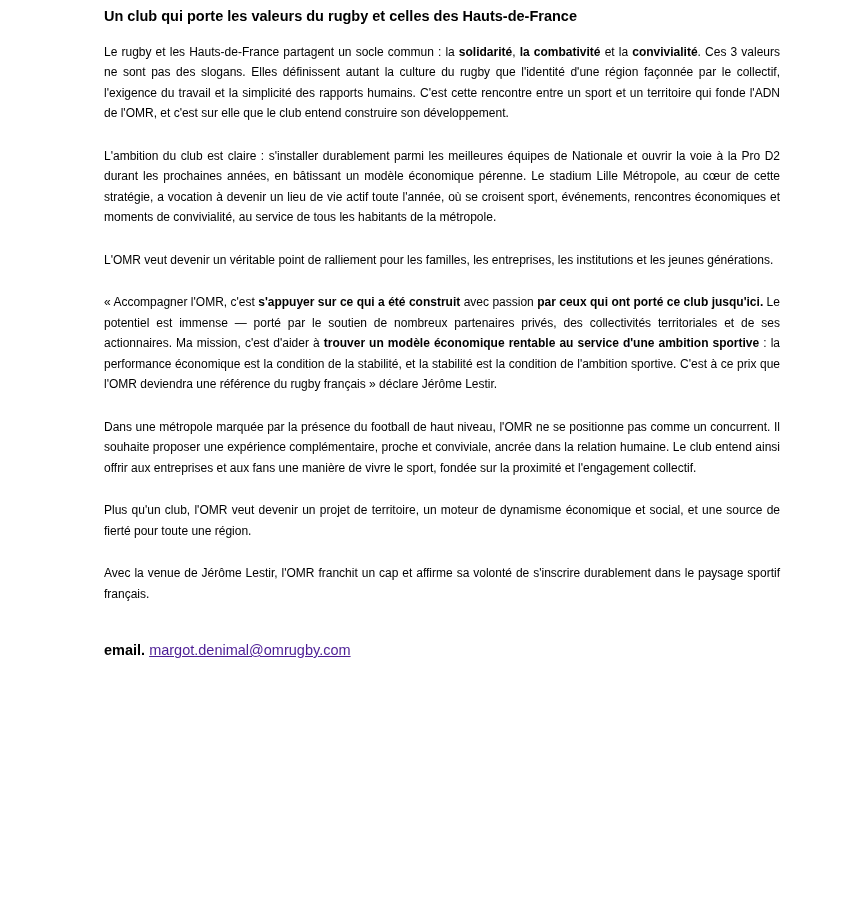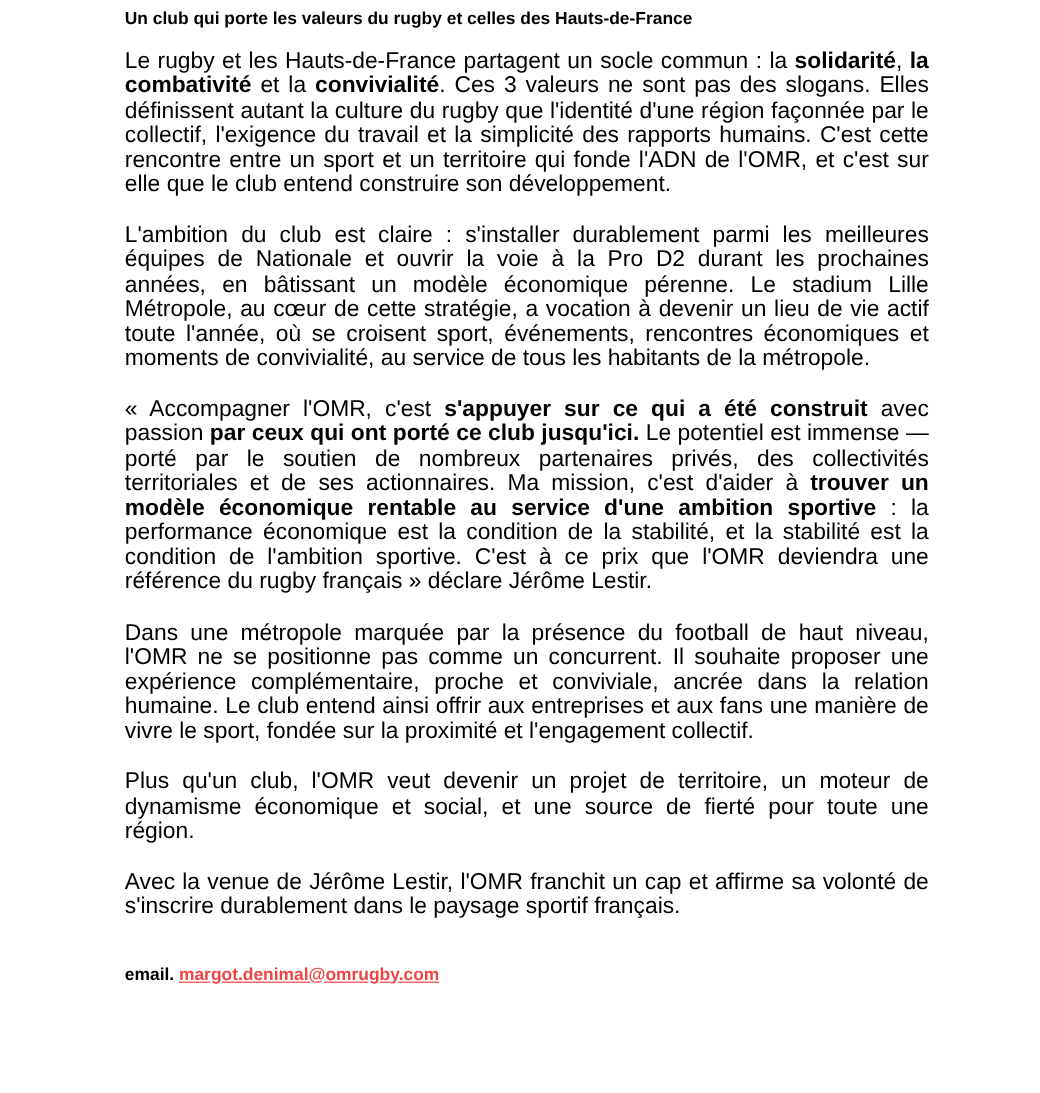--- a/index.html
+++ b/index.html
@@ -22,55 +22,56 @@
     padding: 6px 83px 36px 104px;
     background: #ffffff;
   }
   .heading {
     font-size: 14.5px;
     line-height: 20.5px;
     font-weight: 700;
     margin: 0 0 15px 0;
   }
   .para {
-    font-size: 19px;
+    font-size: 12px;
     line-height: 20.5px;
     text-align: justify;
-    margin: 0 10px 22px 0;
+    margin: 0 4px 22px 0;
   }
   .para.italic {
   }
   .bold {
     font-weight: 700;
   }
   .contact {
     margin-top: 36px;
   }
   .contact p {
     margin: 0;
     font-size: 14.5px;
     line-height: 21.5px;
   }
   a.email-link {
-    color: #ef4444;
-    font-weight: 700;
+    color: #4c1d95;
+    font-weight: 400;
     text-decoration: underline;
     cursor: pointer;
   }
 </style>
 </head>
 <body>
 
 <div class="page">
 
   <h1 class="heading">Un club qui porte les valeurs du rugby et celles des Hauts-de-France</h1>
 
   <div id="paragraphs">
       <p class="para"><span>Le rugby et les Hauts-de-France partagent un socle commun : la </span><span class="bold">solidarité</span><span>, </span><span class="bold">la combativité</span><span> et la </span><span class="bold">convivialité</span><span>. Ces 3 valeurs ne sont pas des slogans. Elles définissent autant la culture du rugby que l'identité d'une région façonnée par le collectif, l'exigence du travail et la simplicité des rapports humains. C'est cette rencontre entre un sport et un territoire qui fonde l'ADN de l'OMR, et c'est sur elle que le club entend construire son développement.</span></p>
       <p class="para"><span>L'ambition du club est claire : s'installer durablement parmi les meilleures équipes de Nationale et ouvrir la voie à la Pro D2 durant les prochaines années, en bâtissant un modèle économique pérenne. Le stadium Lille Métropole, au cœur de cette stratégie, a vocation à devenir un lieu de vie actif toute l'année, où se croisent sport, événements, rencontres économiques et moments de convivialité, au service de tous les habitants de la métropole.</span></p>
+      <p class="para"><span>L'OMR veut devenir un véritable point de ralliement pour les familles, les entreprises, les institutions et les jeunes générations.</span></p>
       <p class="para italic"><span>« Accompagner l'OMR, c'est </span><span class="bold">s'appuyer sur ce qui a été construit</span><span> avec passion </span><span class="bold">par ceux qui ont porté ce club jusqu'ici.</span><span> Le potentiel est immense — porté par le soutien de nombreux partenaires privés, des collectivités territoriales et de ses actionnaires. Ma mission, c'est d'aider à </span><span class="bold">trouver un modèle économique rentable au service d'une ambition sportive</span><span> : la performance économique est la condition de la stabilité, et la stabilité est la condition de l'ambition sportive. C'est à ce prix que l'OMR deviendra une référence du rugby français » déclare Jérôme Lestir.</span></p>
       <p class="para"><span>Dans une métropole marquée par la présence du football de haut niveau, l'OMR ne se positionne pas comme un concurrent. Il souhaite proposer une expérience complémentaire, proche et conviviale, ancrée dans la relation humaine. Le club entend ainsi offrir aux entreprises et aux fans une manière de vivre le sport, fondée sur la proximité et l'engagement collectif.</span></p>
       <p class="para"><span>Plus qu'un club, l'OMR veut devenir un projet de territoire, un moteur de dynamisme économique et social, et une source de fierté pour toute une région.</span></p>
       <p class="para"><span>Avec la venue de Jérôme Lestir, l'OMR franchit un cap et affirme sa volonté de s'inscrire durablement dans le paysage sportif français.</span></p>
     </div>
 
   <div class="contact">
     <p>
       <span class="bold">email. </span>
       <a class="email-link" href="#">margot.denimal@omrugby.com</a>

